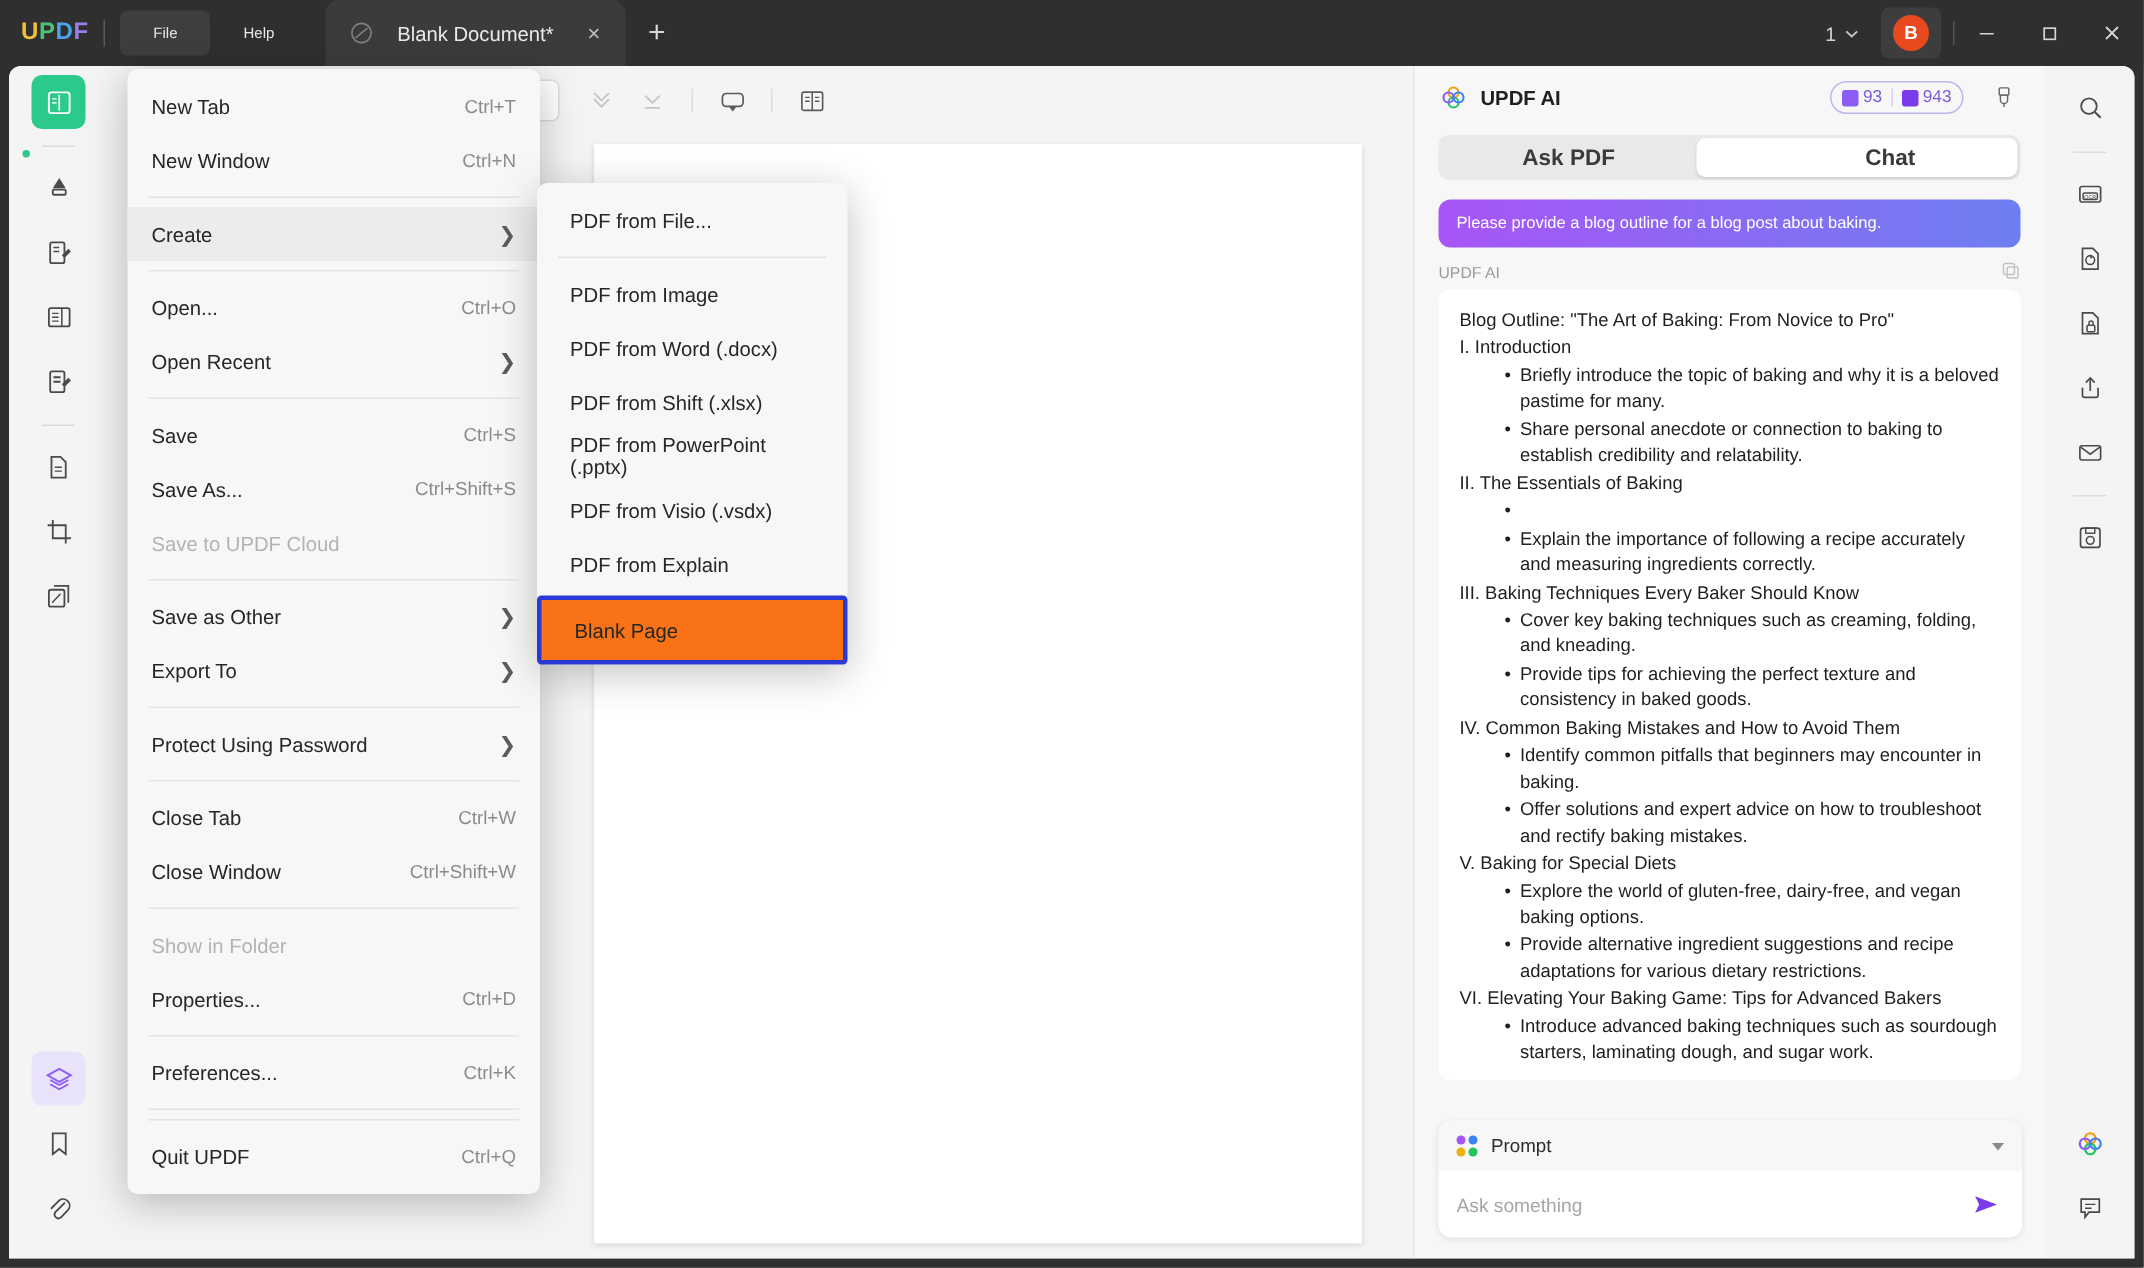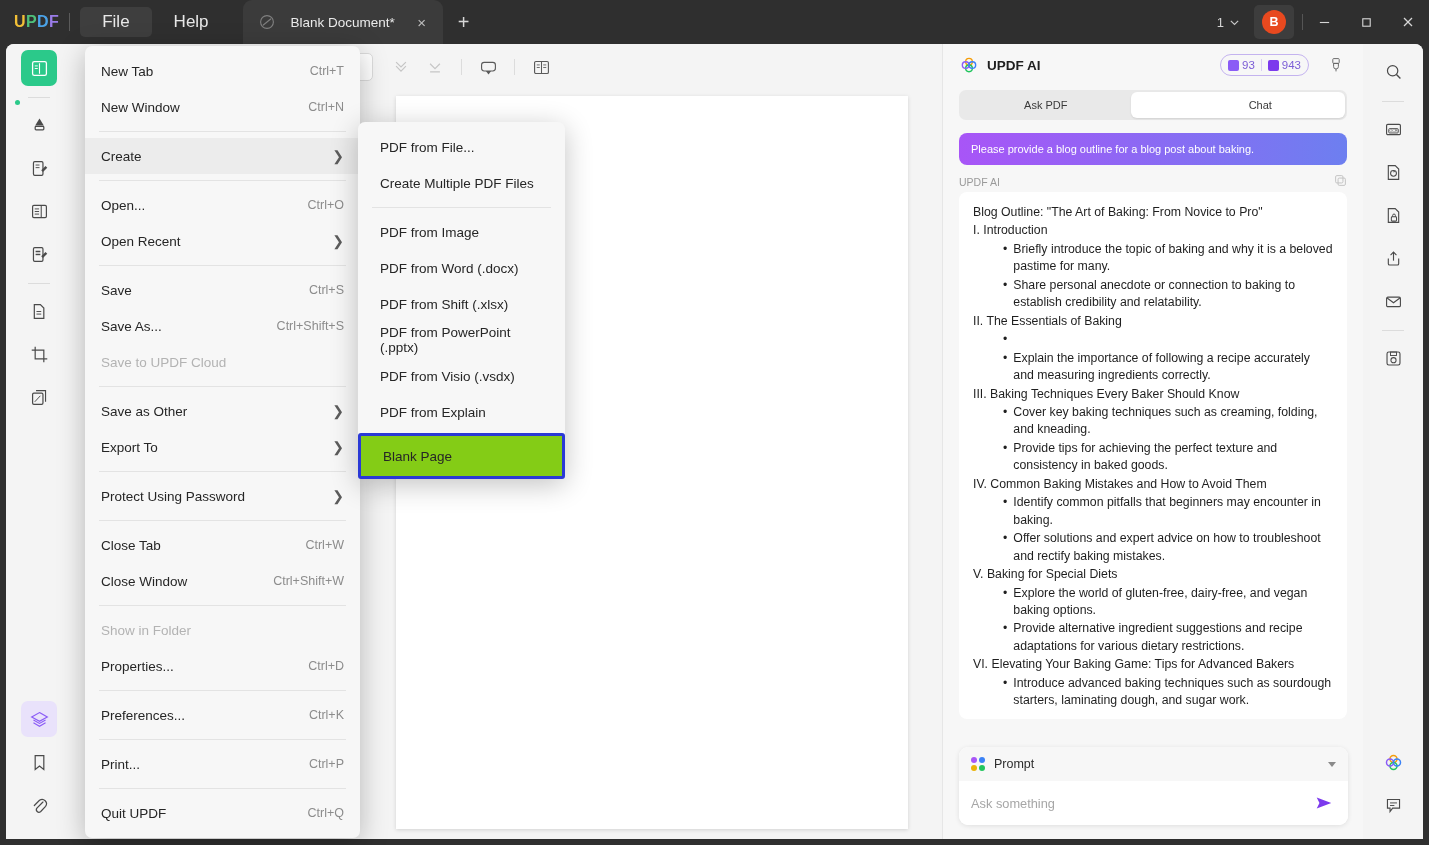--- a/index.html
+++ b/index.html
@@ -20,21 +20,21 @@
     letter-spacing: .4px; display: flex;
   }
   .logo span:nth-child(1) { color: #f2c037; }
   .logo span:nth-child(2) { color: #4ec07a; }
   .logo span:nth-child(3) { color: #4ba3e8; }
   .logo span:nth-child(4) { color: #9a7ce8; }
   .tb-div { width: 1px; height: 18px; background: #5a5a5a; margin: 0 10px; }
   .tb-btn {
     height: 30px; padding: 0 22px; border-radius: 5px;
     display: flex; align-items: center; justify-content: center;
-    color: #e8e8e8; font-size: 17px; cursor: pointer;
+    color: #e8e8e8; font-size: 10px; cursor: pointer;
   }
   .tb-btn.active { background: #3e3e3e; }
   .doc-tab {
     height: 44px; min-width: 200px; background: #3b3b3b;
     border-radius: 9px 9px 0 0; display: flex; align-items: center;
     padding: 0 10px 0 16px; margin-left: 12px; gap: 10px; cursor: pointer;
   }
   .doc-tab .t-title { color: #eaeaea; font-size: 13.5px; flex: 1; text-align: center; }
   .tab-ico { width: 16px; height: 16px; opacity: .55; }
   .tab-x { width: 22px; height: 22px; display: flex; align-items: center;
@@ -105,42 +105,42 @@
   .msep { height: 1px; background: #e3e3e3; margin: 6px 14px; }
 
   
   .submenu {
     position: absolute; left: 358px; top: 122px; width: 207px;
     background: #f7f7f7; border-radius: 7px;
     box-shadow: 0 6px 28px rgba(0,0,0,.24); padding: 7px 0 0; z-index: 61;
   }
   .smi { height: 36px; display: flex; align-items: center; padding: 0 22px;
     font-size: 13.5px; color: #262626; cursor: pointer; }
-  .smi.focus { border: 3px solid #2a39d6; background: #84cc16; height: 46px;
+  .smi.focus { border: 3px solid #2a39d6; background: #f97316; height: 46px;
     border-radius: 3px; margin-top: 3px; }
 
   
   .ai { position: absolute; left: 936px; top: 0; width: 421px; height: 795px;
     background: #f7f7f7; border-left: 1px solid #e6e6e6; }
   .ai-head { height: 42px; display: flex; align-items: center; padding: 0 14px 0 16px; gap: 8px; }
   .ai-logo { width: 20px; height: 20px; }
   .ai-title { font-size: 13.5px; font-weight: bold; color: #202020; }
   .credits { margin-left: auto; display: flex; align-items: center; gap: 6px;
     border: 1px solid #c4b3ef; border-radius: 13px; height: 22px; padding: 0 7px; cursor: pointer; }
   .cred { display: flex; align-items: center; gap: 3px; font-size: 11.5px; color: #7b5cd6; }
   .cred .sq { width: 11px; height: 11px; border-radius: 2px; background: #8b5cf6; }
   .cred .sq2 { background: #7c3aed; }
   .cdiv { width: 1px; height: 12px; background: #d9cdf5; }
   .brush { width: 26px; height: 26px; display: flex; align-items: center;
     justify-content: center; margin-left: 6px; cursor: pointer; color: #555; }
 
   .segs { margin: 4px 16px 0; height: 30px; background: #e9e9e9; border-radius: 7px;
     display: flex; padding: 2px; }
   .seg { flex: 1; display: flex; align-items: center; justify-content: center;
-    font-size: 11px; color: #3a3a3a; border-radius: 6px; cursor: pointer; }
+    font-size: 15px; color: #3a3a3a; border-radius: 6px; cursor: pointer; font-weight: bold; }
   .seg.on { background: #fff; box-shadow: 0 1px 2px rgba(0,0,0,.1); padding-left: 45px; }
 
   .bubble-user { margin: 13px 16px 0; background: linear-gradient(90deg,#a855f7 0%,#6d7ff0 100%);
     color: #fff; font-size: 11px; border-radius: 8px; padding: 10px 12px; }
   .ai-who { font-size: 10.5px; color: #9a9a9a; margin: 9px 16px 3px; display: flex; align-items: center; }
   .copy-ic { margin-left: auto; cursor: pointer; color: #c2c2c2; }
   .bubble-ai { margin: 0 16px; background: #fff; border-radius: 8px; padding: 12px 14px;
     font-size: 12.3px; color: #1f1f1f; line-height: 1.42; height: 527px; overflow: hidden; }
   .ai-h { margin-bottom: 1px; }
   .ai-sec { margin-top: 1px; }
@@ -624,38 +624,31 @@
       <div class="mi">
         <span class="lbl">Properties...</span>
         <span class="sc">Ctrl+D</span>
       </div>
       <div class="msep"></div>
       <div class="mi">
         <span class="lbl">Preferences...</span>
         <span class="sc">Ctrl+K</span>
       </div>
       <div class="msep"></div>
-      <div class="mi">
-        <span class="lbl">Print...</span>
-        <span class="sc">Ctrl+P</span>
-      </div>
       <div class="msep"></div>
       <div class="mi">
         <span class="lbl">Quit UPDF</span>
         <span class="sc">Ctrl+Q</span>
       </div>
     </div>
 
   <div class="submenu" id="create-submenu">
       <div class="smi">
         <span>PDF from File...</span>
       </div>
-      <div class="smi">
-        <span>Create Multiple PDF Files</span>
-      </div>
       <div class="msep"></div>
       <div class="smi">
         <span>PDF from Image</span>
       </div>
       <div class="smi">
         <span>PDF from Word (.docx)</span>
       </div>
       <div class="smi">
         <span>PDF from Shift (.xlsx)</span>
       </div>

